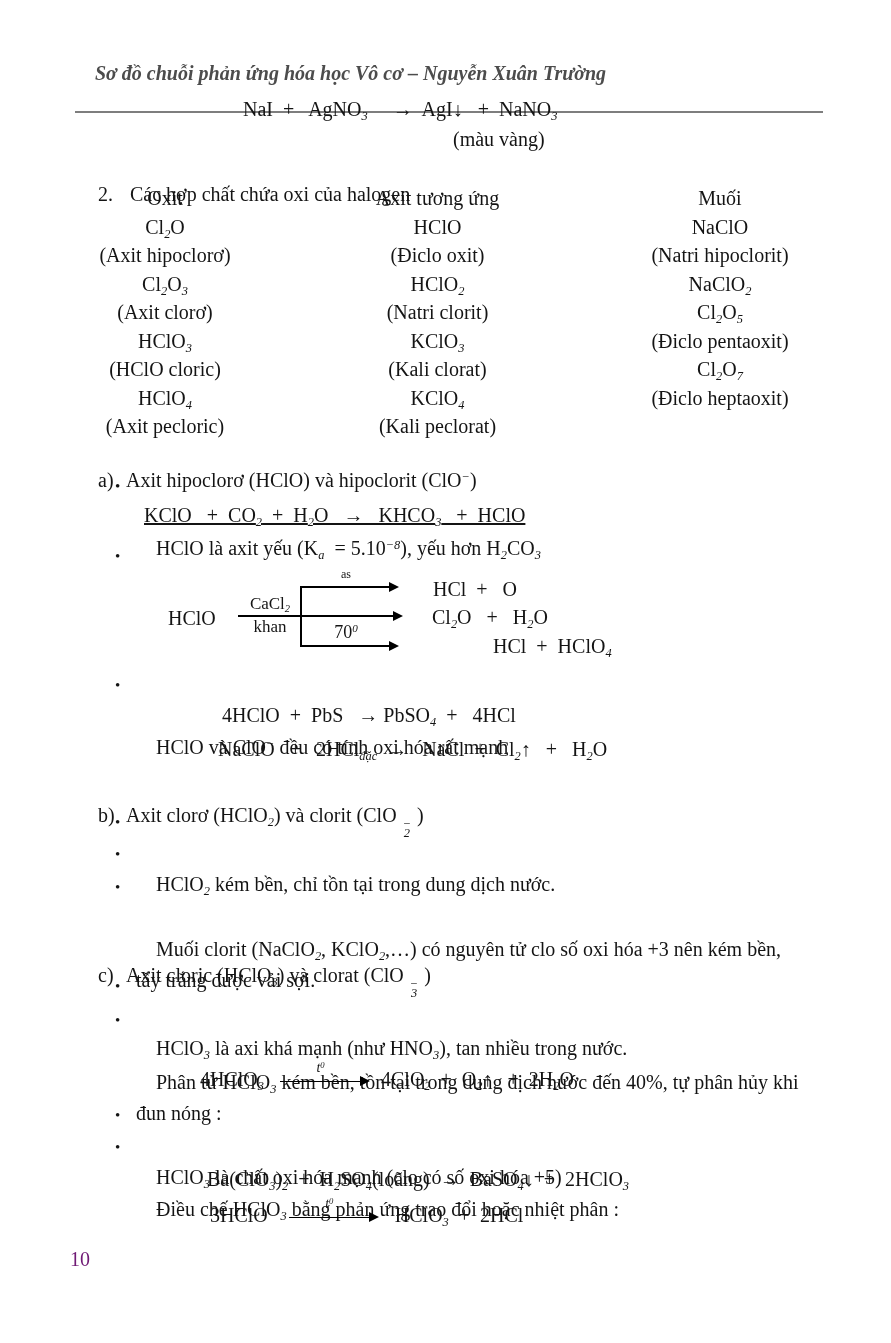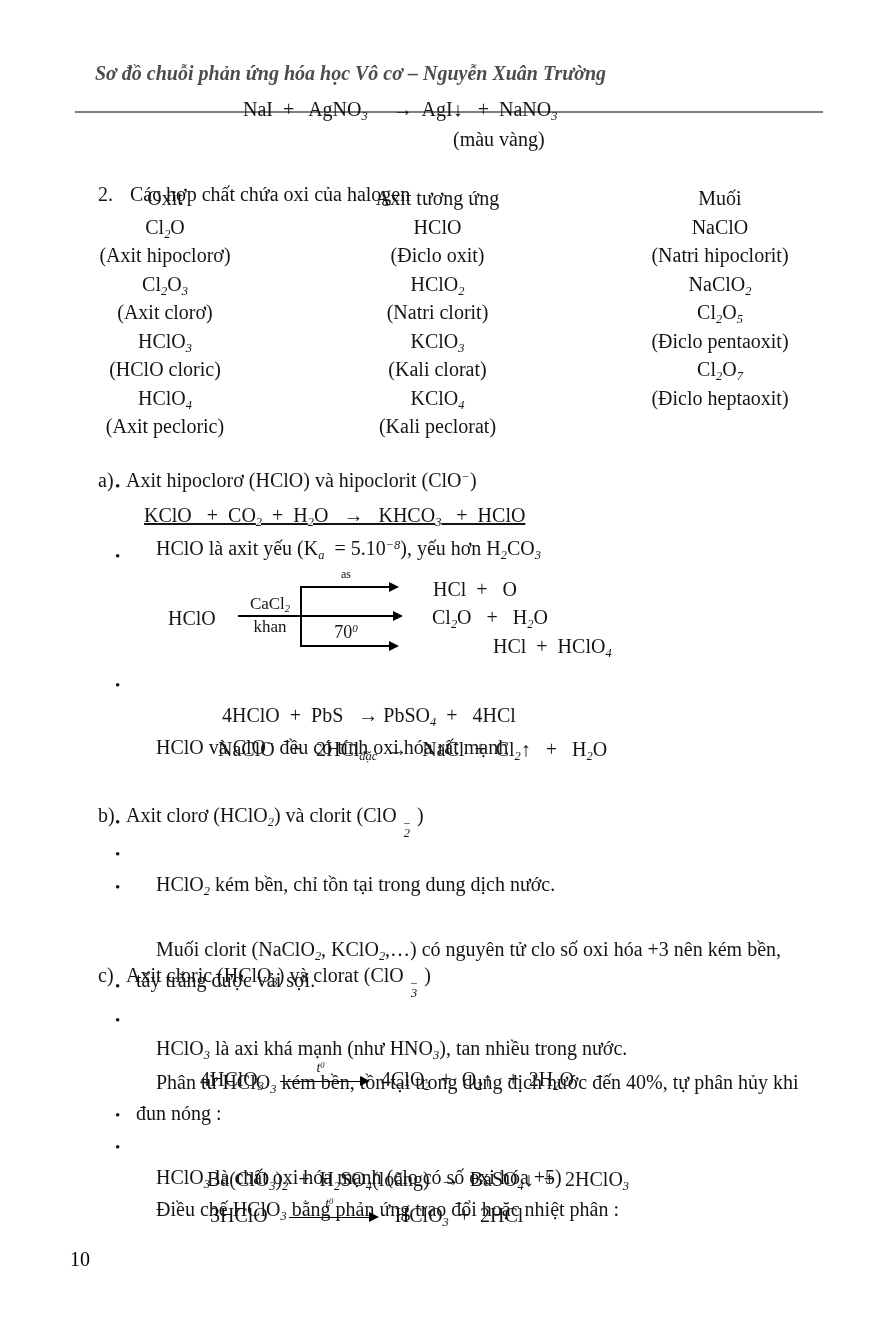--- a/index.html
+++ b/index.html
@@ -55,21 +55,21 @@
 
   
   .arr { position:relative; display:inline-block; width:90px; height:22px; vertical-align:-3px; margin:0 6px; }
   .arr .arr-shaft { position:absolute; left:0; right:9px; top:14px; border-top:1.7px solid #000; }
   .arr .arr-shaft:after {
     content:""; position:absolute; right:-9px; top:-6px; width:0; height:0;
     border-left:10px solid #000; border-top:5px solid transparent; border-bottom:5px solid transparent;
   }
   .arr .arr-lab { position:absolute; left:0; right:9px; top:-6px; text-align:center; font-size:14px; font-style:italic; line-height:14px; }
 
-  .page-num { left:70px; top:1246px; color:#000000; font-size:20px; }
+  .page-num { left:70px; top:1246px; color:#701a75; font-size:20px; }
 </style>
 </head>
 <body>
 
 <div class="page">
 
   <div class="abs header">
     <span>Sơ đồ chuỗi phản ứng hóa học Vô cơ – Nguyễn Xuân Trường</span>
   </div>
 

